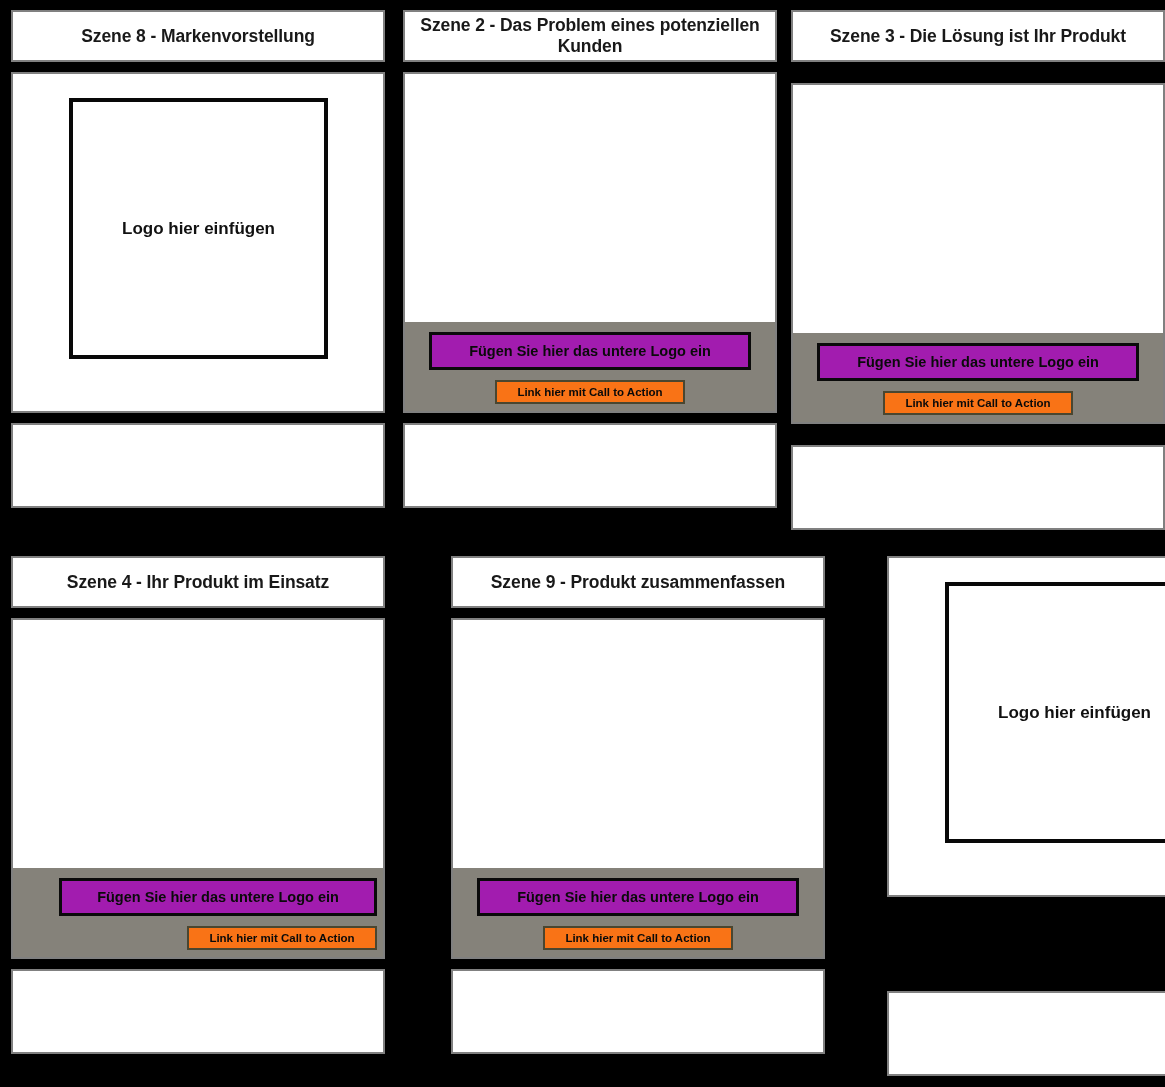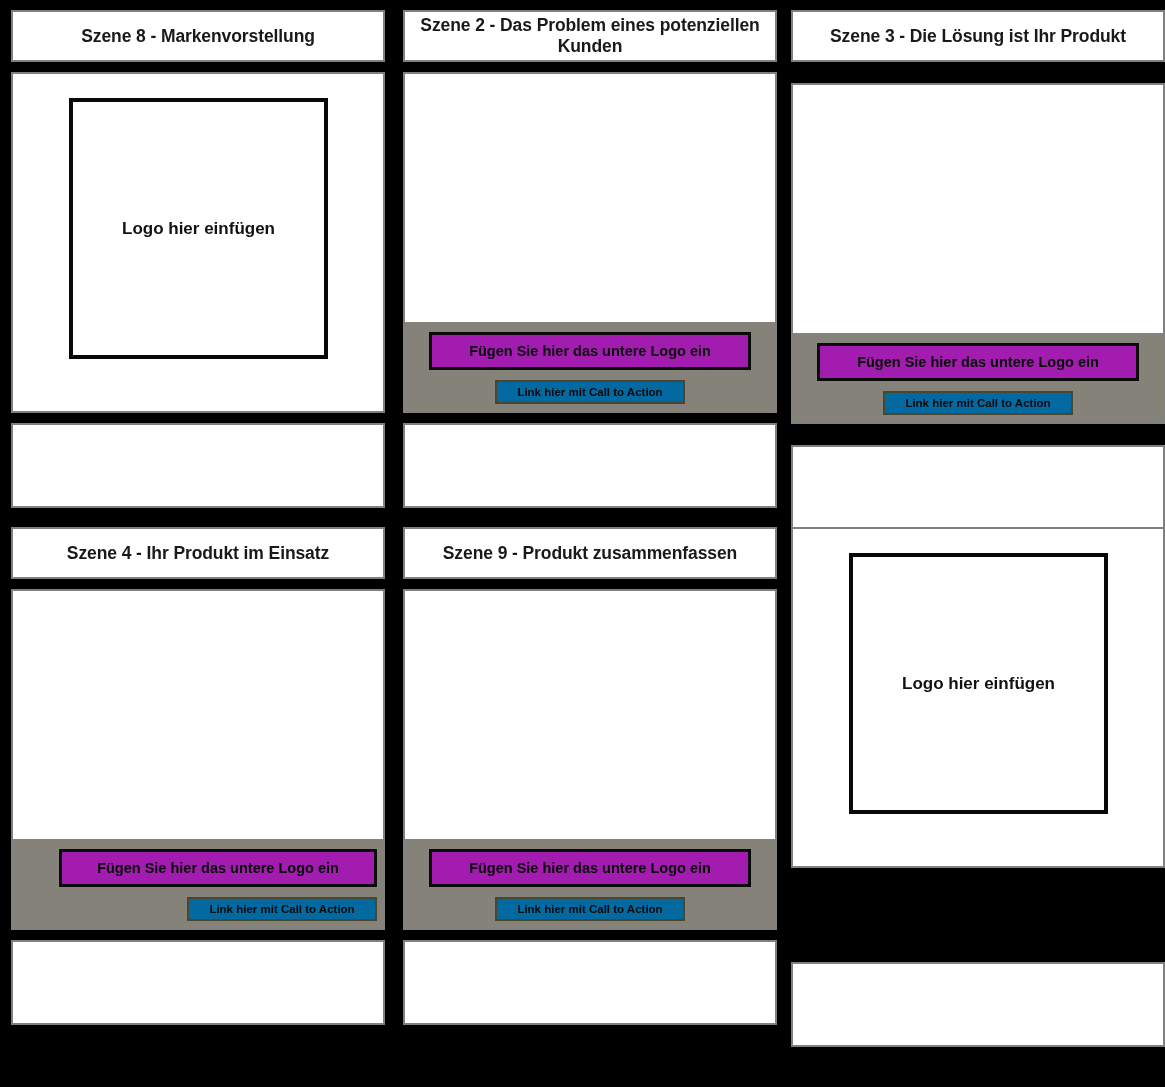--- a/index.html
+++ b/index.html
@@ -20,21 +20,21 @@
   }
 
   
   .sb-row {
     position: absolute;
     left: 0;
     width: 1165px;
     display: flex;
   }
   .sb-row.row-1 { top: 0px; height: 530px; }
-  .sb-row.row-2 { top: 517px; height: 530px; }
+  .sb-row.row-2 { top: 546px; height: 530px; gap: 48px; }
 
   
   .cell {
     position: relative;
     width: 388px;
     height: 100%;
     display: flex;
     flex-direction: column;
   }
   .cell.c1 { margin-left: 11px; }
@@ -126,21 +126,21 @@
     font-size: 14.5px;
     font-weight: bold;
     color: #0a0a0a;
     text-align: center;
     white-space: nowrap;
   }
 
   .cta-btn {
     width: 190px;
     height: 24px;
-    background: #0369a1;
+    background: #f97316;
     border: 2px solid #4a4630;
     display: flex;
     align-items: center;
     justify-content: center;
     margin-top: 10px;
   }
   .cta-btn-label {
     font-size: 11.5px;
     font-weight: bold;
     color: #0a0a0a;

